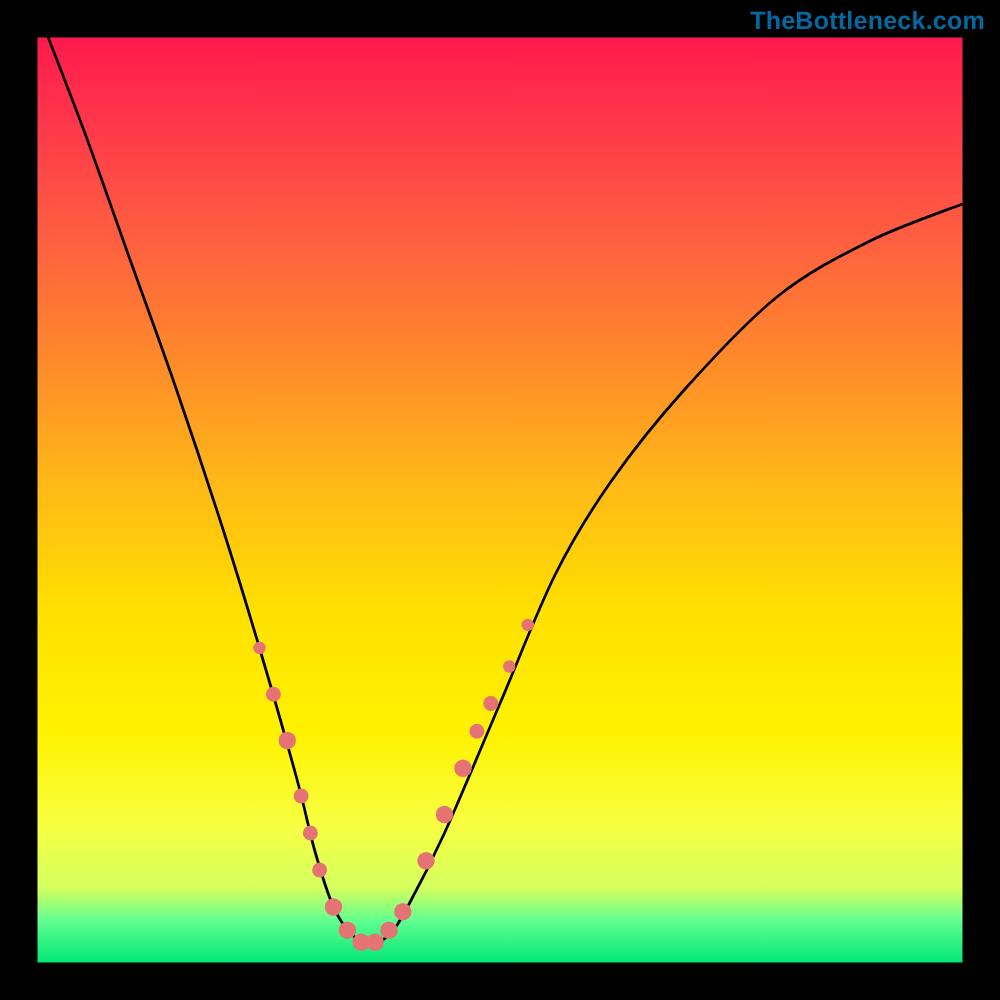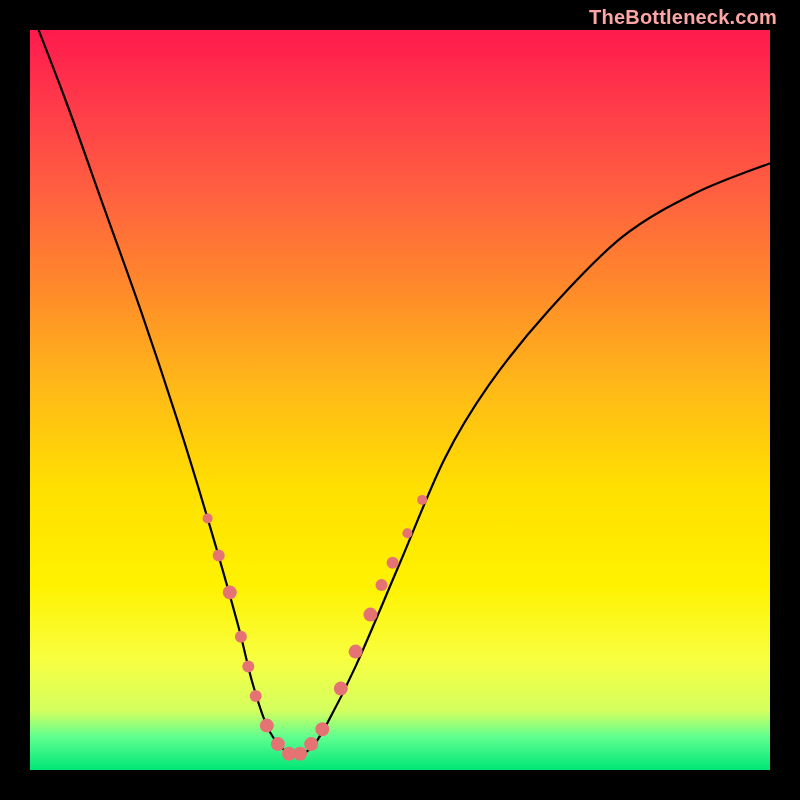--- a/index.html
+++ b/index.html
@@ -25,25 +25,25 @@
       #ffe000 62%,
       #fff200 75%,
       #f8ff40 85%,
       #d4ff60 92%,
       #60ff90 95.5%,
       #00e676 100%);
   }
   .watermark {
     position: absolute;
     top: 6px;
-    right: 23px;
+    right: 12px;
     font-family: Arial, Helvetica, sans-serif;
     font-size: 20px;
     font-weight: 600;
-    color: #fca5a5;
+    color: #0369a1;
     letter-spacing: 0.2px;
   }
   svg.curve {
     position: absolute;
     left: 0; top: 0;
     width: 740px; height: 740px;
     overflow: visible;
   }
 </style>
 </head>

